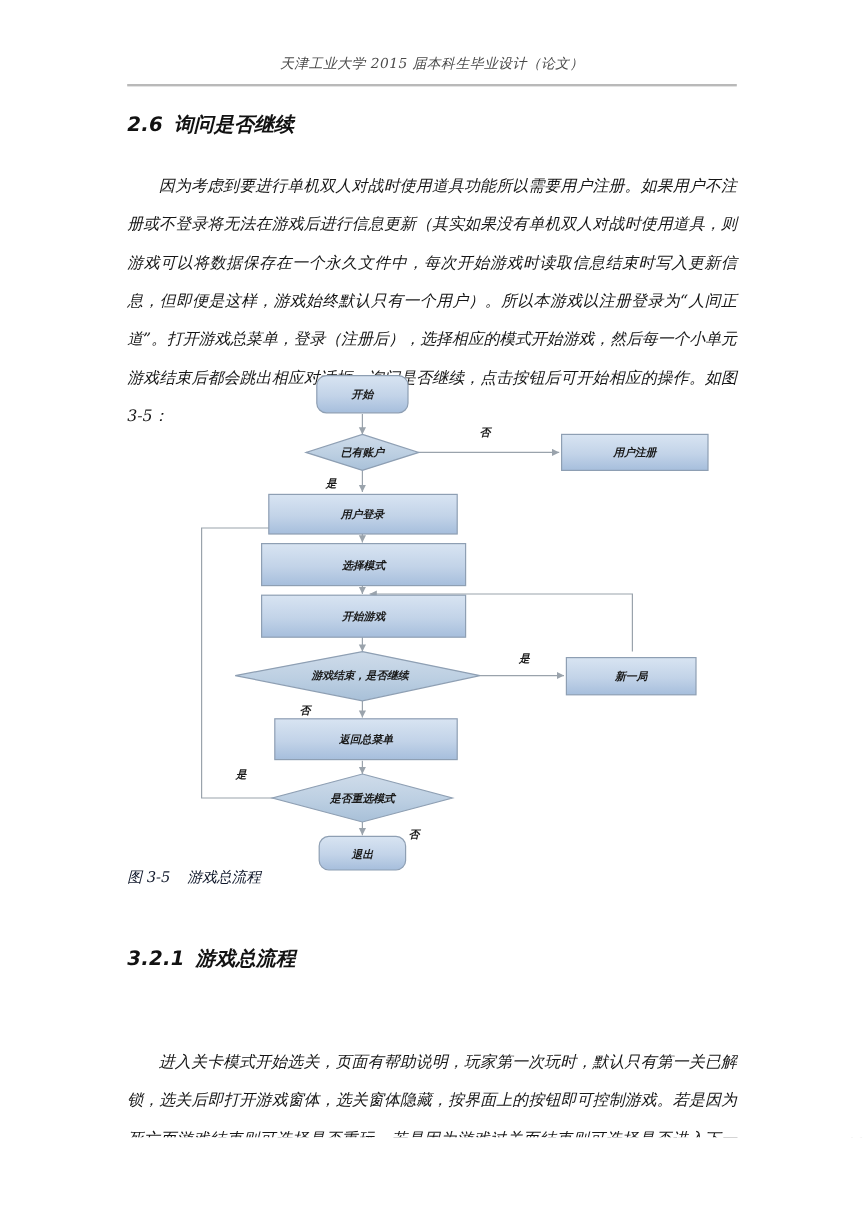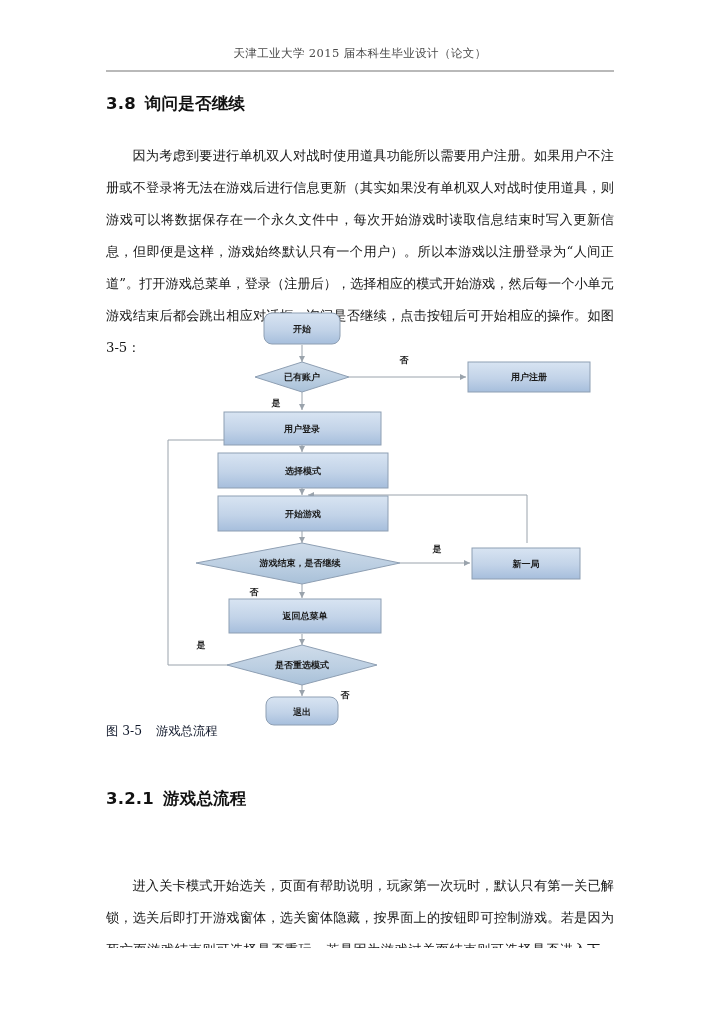--- a/index.html
+++ b/index.html
@@ -8,20 +8,21 @@
     background: #ffffff;
   }
   #page {
     position: relative;
     width: 720px;
     height: 948px;
     background: #ffffff;
     overflow: hidden;
     font-family: "DejaVu Serif", "Liberation Serif", serif;
     color: #1b1b1b;
+    font-style: italic;
   }
 
   
   #header {
     position: absolute;
     left: 106px;
     top: 46px;
     width: 508px;
     text-align: center;
     font-family: "DejaVu Serif", "Liberation Serif", serif;
@@ -130,21 +131,21 @@
 </style>
 </head>
 <body>
 
 <div id="page">
 
   <div id="header">天津工业大学 2015 届本科生毕业设计（论文）</div>
   <div id="header-rule"></div>
 
   <div class="h2" id="heading-32">
-    <span class="num">3.8</span><span class="gap"></span><span>询问是否继续</span>
+    <span class="num">2.6</span><span class="gap"></span><span>询问是否继续</span>
   </div>
 
   <div class="para" id="para-1">因为考虑到要进行单机双人对战时使用道具功能所以需要用户注册。如果用户不注册或不登录将无法在游戏后进行信息更新（其实如果没有单机双人对战时使用道具，则游戏可以将数据保存在一个永久文件中，每次开始游戏时读取信息结束时写入更新信息，但即便是这样，游戏始终默认只有一个用户）。所以本游戏以注册登录为“人间正道”。打开游戏总菜单，登录（注册后），选择相应的模式开始游戏，然后每一个小单元游戏结束后都会跳出相应对话框，询问是否继续，点击按钮后可开始相应的操作。如图 3-5：</div>
 
   <div id="figure">
     <svg id="flow-svg" width="720" height="440" viewBox="0 0 720 440" xmlns="http://www.w3.org/2000/svg">
       <defs>
         <linearGradient id="boxGrad" x1="0" y1="0" x2="0" y2="1">
           <stop offset="0%" stop-color="#d8e4f2"></stop>
           <stop offset="55%" stop-color="#c2d3e8"></stop>

